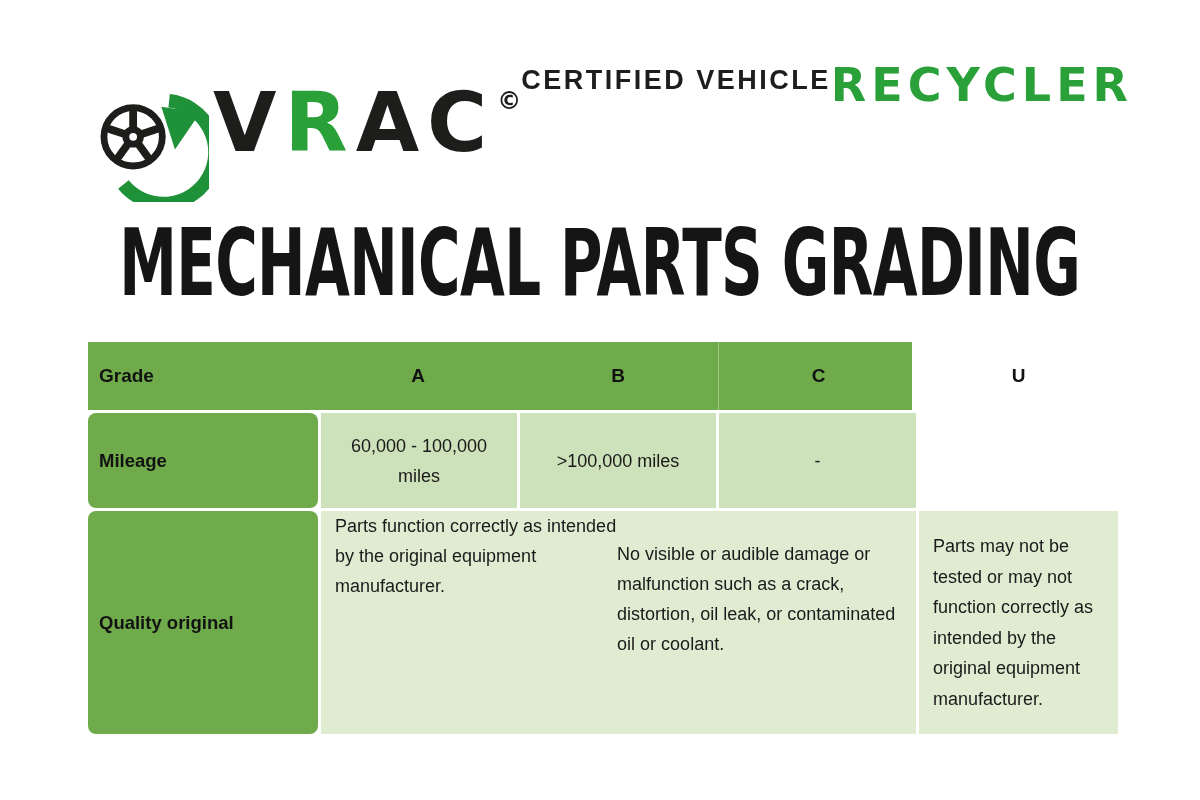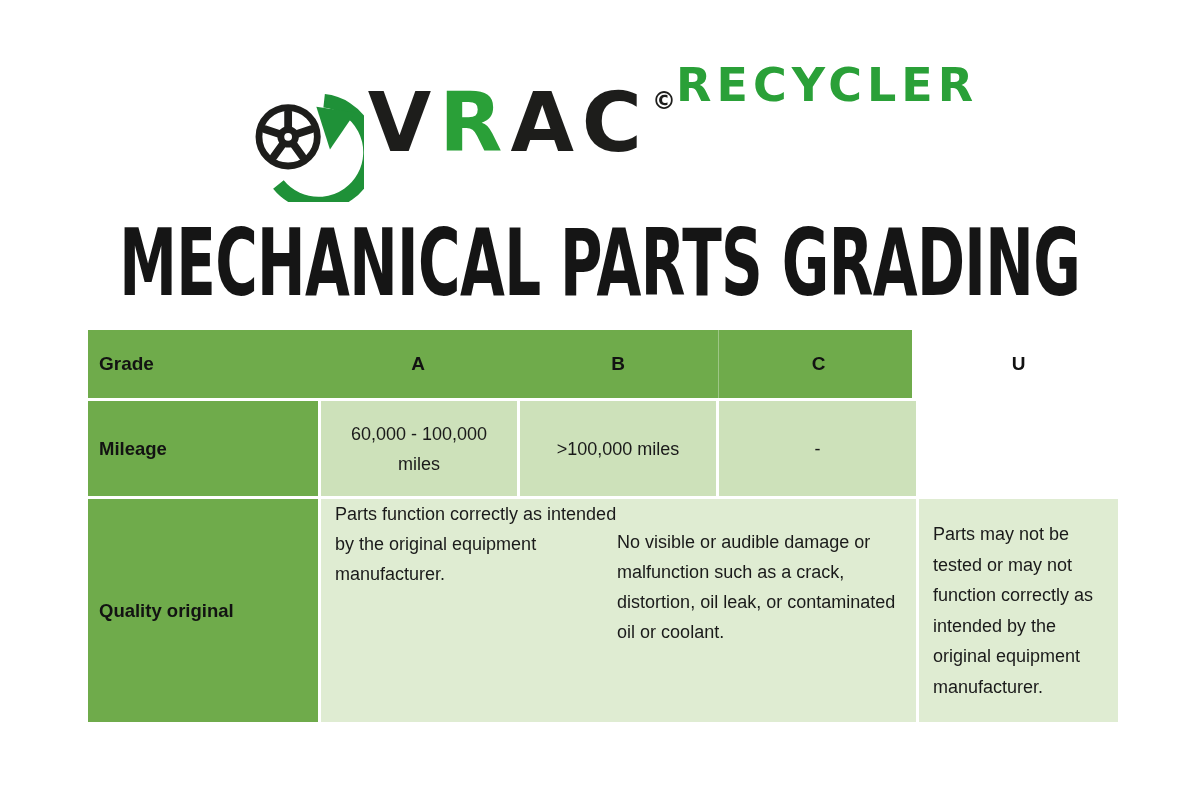--- a/index.html
+++ b/index.html
@@ -70,21 +70,21 @@
     font-size: 92px;
     line-height: 92px;
     letter-spacing: -1px;
     color: #151515;
     white-space: nowrap;
     transform: scaleX(0.63);
     transform-origin: 50% 50%;
   }
 
   
-  .grading-table { margin: 18px 0 0 88px; width: 824px; }
+  .grading-table { margin: 30px 0 0 88px; width: 824px; }
 
   .t-head {
     background: #6fab4b;
     display: grid;
     grid-template-columns: 230px 200px 200px 200px 200px;
     height: 68px;
     margin-bottom: 3px;
   }
   .th-label {
     display: flex; align-items: center;
@@ -99,21 +99,21 @@
   .th-col.sep { border-left: 1.5px solid rgba(255,255,255,0.33); }
 
   .t-row { display: grid; column-gap: 3px; margin-bottom: 3px; }
   .row-mileage { grid-template-columns: 230px 196px 196px 197px 199px; height: 95px; }
   .row-quality { grid-template-columns: 230px 595px 199px; height: 223px; margin-bottom: 0; }
 
   .label-cell {
     background: #6fab4b;
     display: flex; align-items: center;
     padding-left: 11px;
-    font-weight: bold; font-size: 18.5px; color: #121212;
+    font-weight: bold; font-size: 18.5px; color: #121212; border-radius: 8px;
   }
   .data-cell {
     background: #cde1ba;
     display: flex; align-items: center; justify-content: center;
     text-align: center;
     font-size: 18px; line-height: 30px;
     white-space: pre-line;
   }
   .quality-main-cell {
     background: #dfecd2;
@@ -149,20 +149,21 @@
         <line x1="64" y1="77" x2="64" y2="52" transform="rotate(144 64 77)"></line>
         <line x1="64" y1="77" x2="64" y2="52" transform="rotate(216 64 77)"></line>
         <line x1="64" y1="77" x2="64" y2="52" transform="rotate(288 64 77)"></line>
       </g>
       <circle cx="64" cy="77" r="11" fill="#1d1d1b"></circle>
       <circle cx="64" cy="77" r="4" fill="#ffffff"></circle>
     </svg>
   </div>
   <div class="logo-text">
     <div class="brand-line"><span>V</span><span class="brand-green">R</span><span>AC</span><span class="copyright-mark">©</span></div>
+    <div class="certified-line">CERTIFIED VEHICLE</div>
     <div class="recycler-line">RECYCLER</div>
   </div>
 </div>
 
 <div class="title-wrap">
   <div class="page-title">MECHANICAL PARTS GRADING</div>
 </div>
 
 <div class="grading-table">
 

